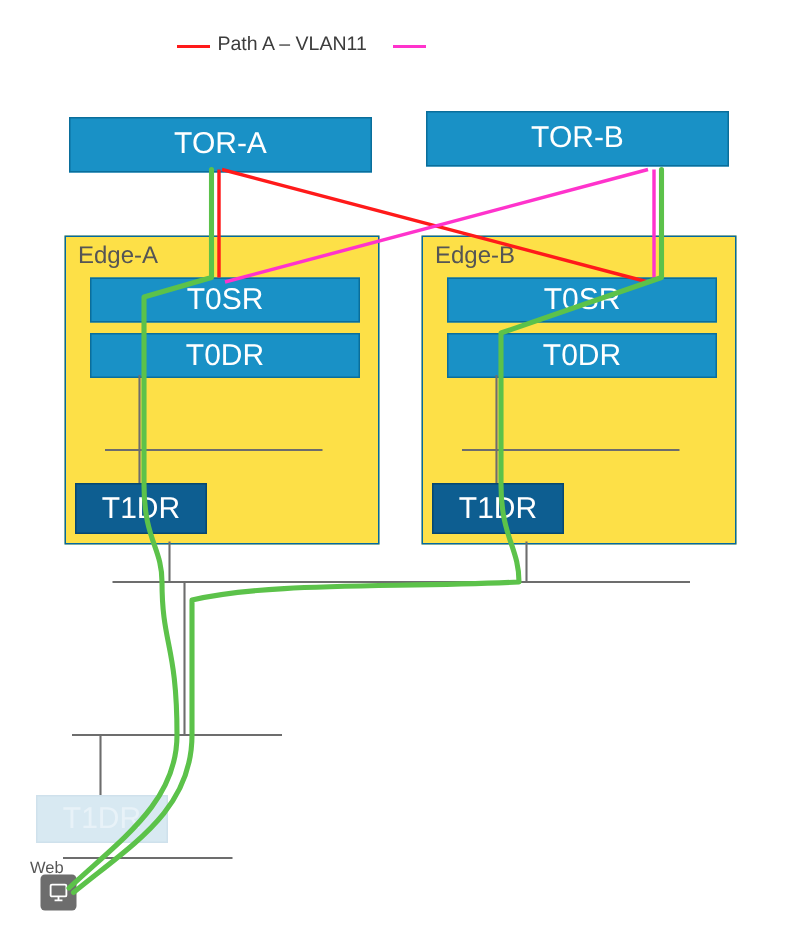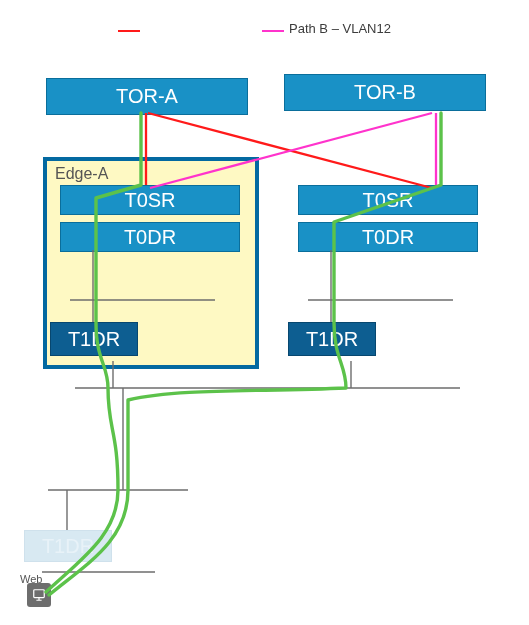--- a/index.html
+++ b/index.html
@@ -1,41 +1,44 @@
 <!DOCTYPE html>
 <html><head>
 <meta charset="utf-8">
 <style>
   html,body{margin:0;padding:0;font-family:"Segoe UI",Arial,sans-serif;background:#fff;color:#3c3c3c}
   .stage{position:relative;width:529px;height:625px}
   .legend-text{position:absolute;font-size:13px}
   .legend-line{position:absolute;height:2px}
   .node{position:absolute;background:#1991c6;color:#fff;text-align:center;font-size:20px;display:flex;align-items:center;justify-content:center;border:1px solid #0a6e9b}
-  .group{position:absolute;border:4px solid #0369a1;background:#fef9c3}
+  .group{position:absolute;border:1px solid #0369a1;background:#fde047}
   .group-title{position:absolute;top:4px;left:8px;font-size:16px;color:#555}
   .t1{background:#0d5e91;border:1px solid #07476f}
   .faded-box{background:#d8e9f2;border:1px solid #cfe1ec;color:#e8f2f8}
   .small-label{position:absolute;font-size:11px;color:#555}
   .vm-icon{position:absolute;width:24px;height:24px;border-radius:3px;background:#6d6d6d;display:flex;align-items:center;justify-content:center}
   .vm-icon svg{width:14px;height:14px;stroke:#fff;fill:none;stroke-width:1.4}
   svg.wires{position:absolute;left:0;top:0;width:529px;height:625px;pointer-events:none}
 </style>
 </head>
 <body>
 
 <div class="stage">
 
   <span class="legend-line" style="left:118px;top:30px;width:22px;background:#ff1a1a"></span>
+  <span class="legend-text" style="left:145px;top:21px">Path A – VLAN11</span>
   <span class="legend-line" style="left:262px;top:30px;width:22px;background:#ff33cc"></span>
-  <span class="legend-text" style="left:289px;top:21px">Path B – VLAN12</span>
 
   <div class="group" style="left:43px;top:157px;width:208px;height:204px">
     <span class="group-title">Edge-A</span>
   </div>
 
+  <div class="group" style="left:281px;top:157px;width:208px;height:204px">
+    <span class="group-title">Edge-B</span>
+  </div>
 
 
   <div class="node" style="left:46px;top:78px;width:200px;height:35px">
       <span>TOR-A</span>
     </div>
   <div class="node" style="left:284px;top:74px;width:200px;height:35px">
       <span>TOR-B</span>
     </div>
 
   <div class="node" style="left:60px;top:185px;width:178px;height:28px">

